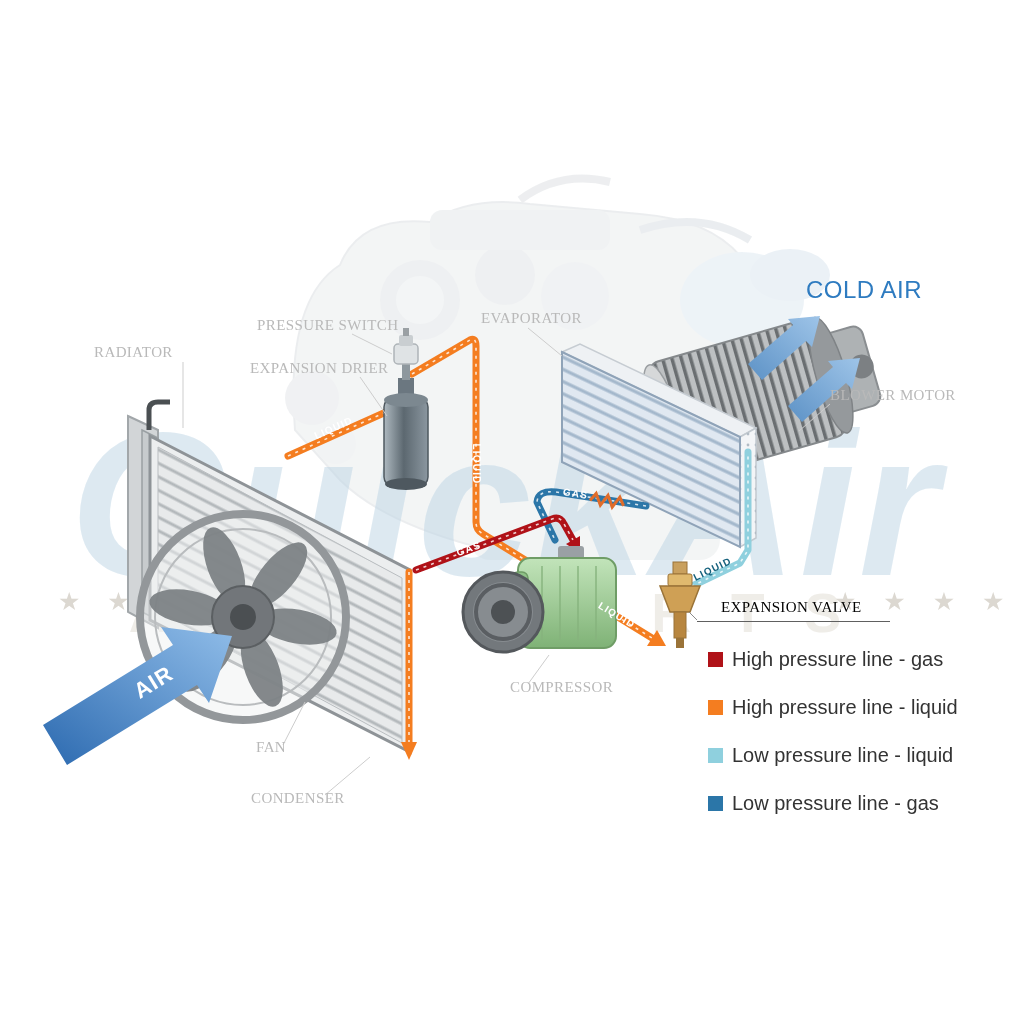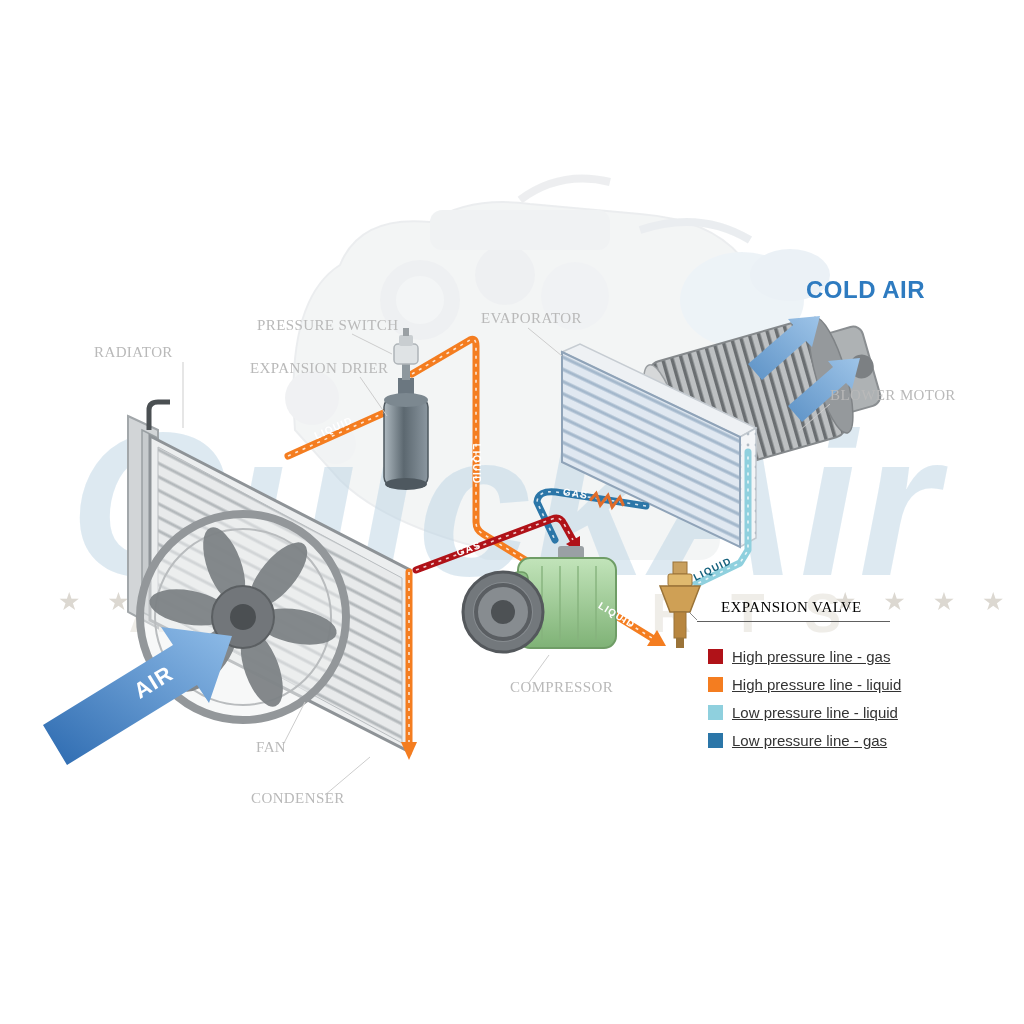--- a/index.html
+++ b/index.html
@@ -10,26 +10,26 @@
   #art{position:absolute;left:0;top:0;}
   .lbl{
     position:absolute;color:#b9b9b9;font-size:15px;letter-spacing:.4px;
     white-space:nowrap;font-family:Liberation Serif, serif;
   }
   .lbl.dark{color:#000000;}
   #expansion-valve-label{
     width:193px;text-indent:24px;padding-bottom:5px;border-bottom:1.5px solid #606060;
   }
   #cold-air-label{
-    position:absolute;left:806px;top:276px;font-size:24px;font-weight:bold;
+    position:absolute;left:806px;top:276px;font-size:24px;font-weight:normal;
     letter-spacing:.5px;white-space:nowrap;text-align:right;
   }
   #legend{
-    position:absolute;left:708px;top:648px;display:flex;flex-direction:column;gap:11px;
-    font-size:15px;color:#333;text-decoration:underline;
+    position:absolute;left:708px;top:648px;display:flex;flex-direction:column;gap:25px;
+    font-size:20px;color:#333;
   }
   .lrow{display:flex;align-items:center;gap:9px;}
   .sw{width:15px;height:15px;display:inline-block;flex:0 0 15px;}
   .pl{font-weight:bold;letter-spacing:1.2px;}
 </style>
 </head>
 <body>
 
 <div id="stage">
 

